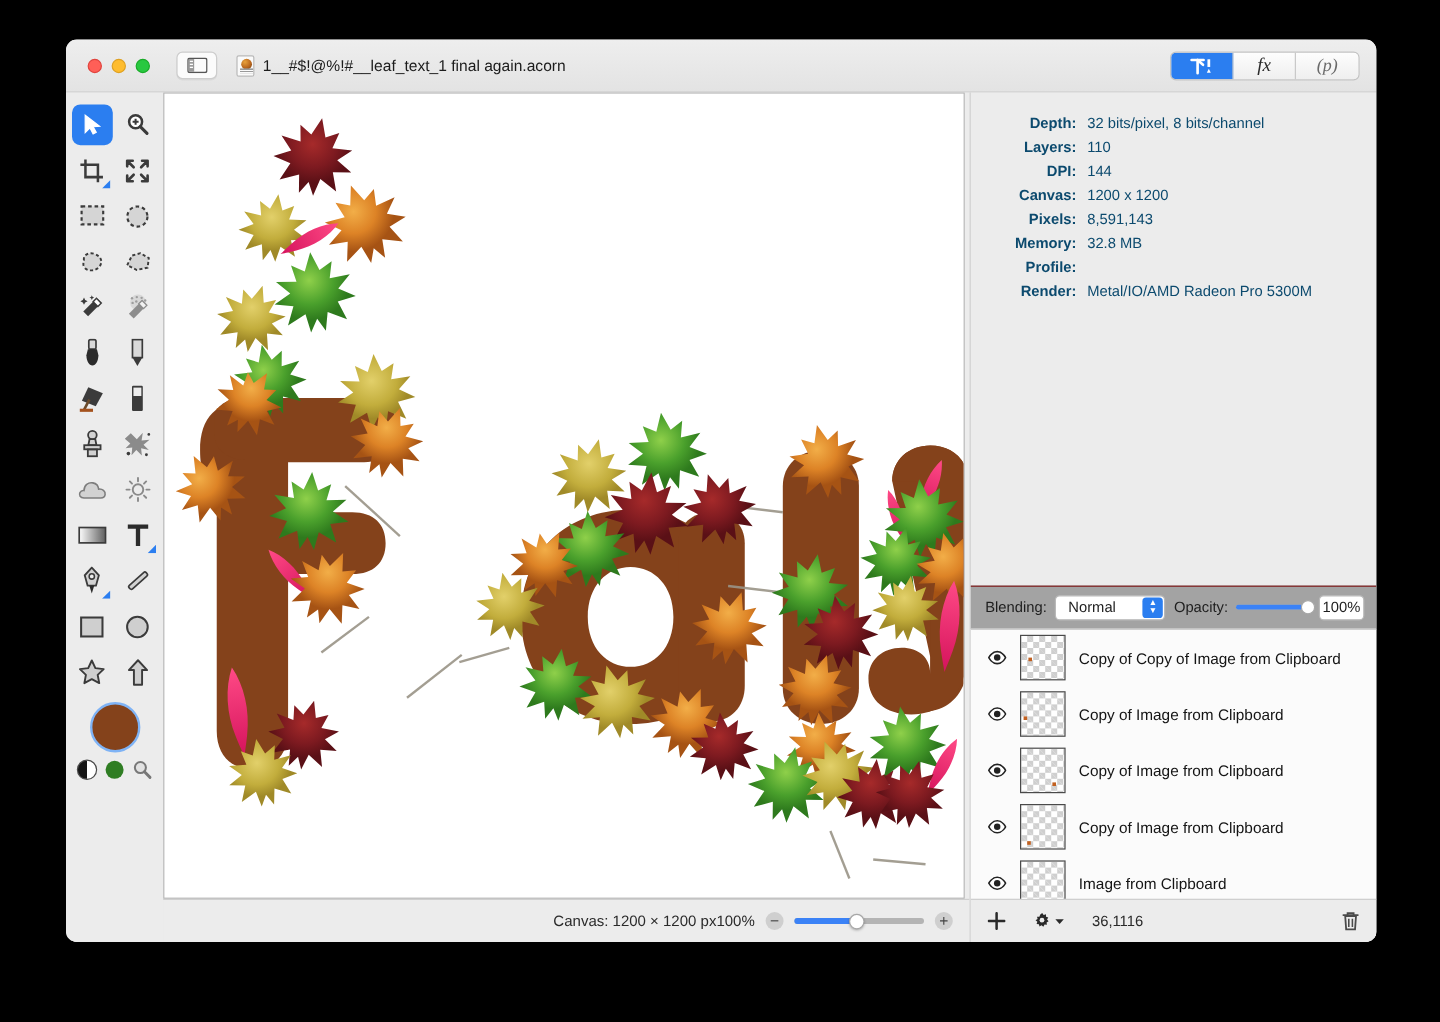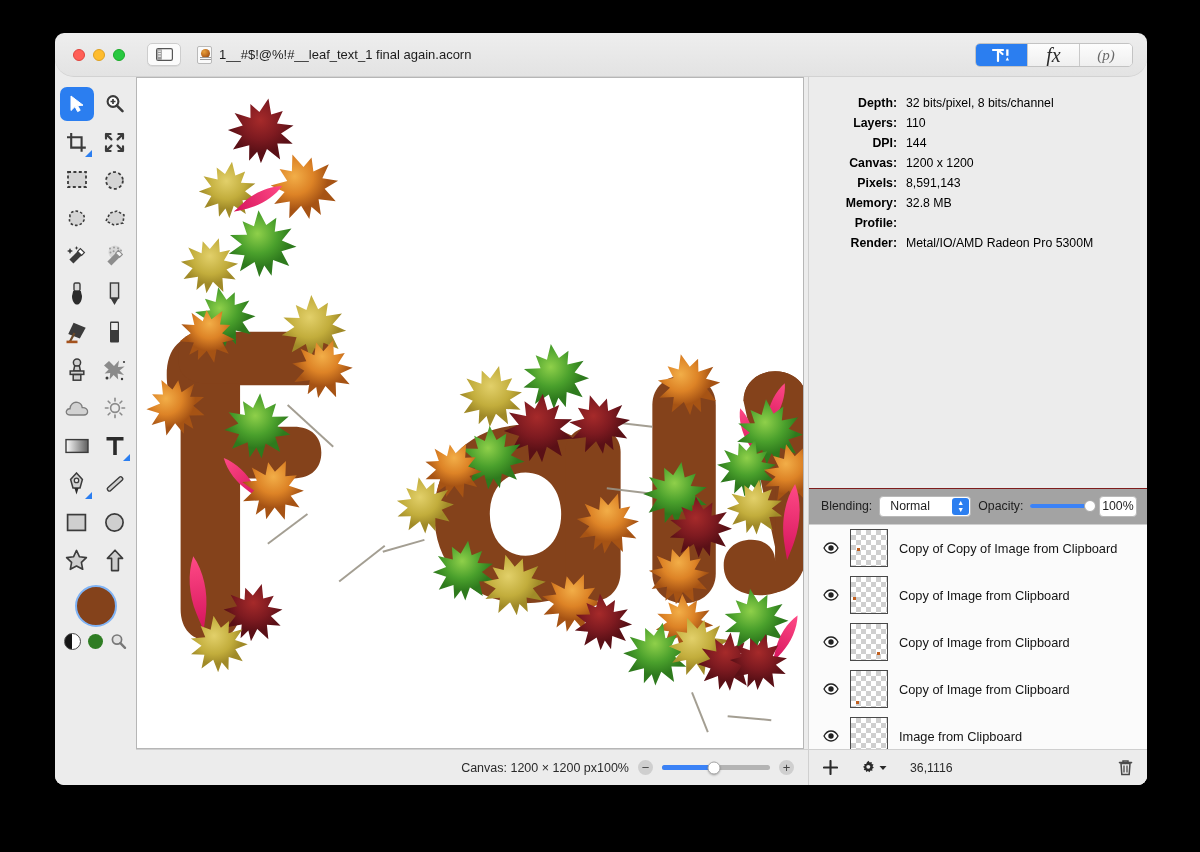--- a/index.html
+++ b/index.html
@@ -25,21 +25,20 @@
 
   
   .titlebar {
     height: 44px;
     background: linear-gradient(#eeeeee, #e3e3e3);
     border-bottom: 1px solid #d2d2d2;
     display: flex; align-items: center;
     padding: 0 12px;
     position: relative;
     flex: 0 0 44px;
-    border-radius: 19px;
   }
   .traffic { display: flex; gap: 8px; align-items: center; margin-left: 6px; }
   .dot { width: 12px; height: 12px; border-radius: 50%; display: block; }
   .dot.close { background: #ff5f57; border: .5px solid #e0443e; }
   .dot.min   { background: #febc2e; border: .5px solid #dea123; }
   .dot.max   { background: #28c840; border: .5px solid #1aab29; }
 
   .sidebar-toggle {
     margin-left: 22px;
     width: 34px; height: 23px;
@@ -94,21 +93,21 @@
   .seg {
     width: 52px;
     display: flex; align-items: center; justify-content: center;
     font-size: 14px; color: #2b2b2b;
     border-right: 1px solid #c9c9c9;
     background: linear-gradient(#fdfdfd, # efefef);
     background: linear-gradient(#fdfdfd, #efefef);
   }
   .seg:last-child { border-right: none; }
   .seg.active { background: #2b7ef0; }
-  .seg-fx { font-family: "Liberation Serif", serif; font-style: italic; font-size: 20px; text-align: right; }
+  .seg-fx { font-family: "Liberation Serif", serif; font-style: italic; font-size: 16px; text-align: right; }
   .seg-p  { font-family: "Liberation Serif", serif; font-style: italic; font-size: 15px; color: #6a6a6a; }
 
   
   .body { flex: 1; display: flex; min-height: 0; }
 
   
   .tools {
     width: 81px;
     background: #ececec;
     padding: 8px 0 0 0;
@@ -214,21 +213,21 @@
     background: #ececec;
     border-left: 1px solid #d0d0d0;
     display: flex; flex-direction: column;
     min-height: 0;
   }
   .info-block { padding: 16px 18px 10px 0; }
   .info-row {
     display: flex;
     font-size: 12.3px;
     line-height: 20px;
-    color: #000000;
+    color: #0c4a6e;
   }
   .info-label {
     width: 97px;
     text-align: right;
     font-weight: bold;
     padding-right: 9px;
     flex: 0 0 97px;
   }
   .info-value { flex: 1; }
 

